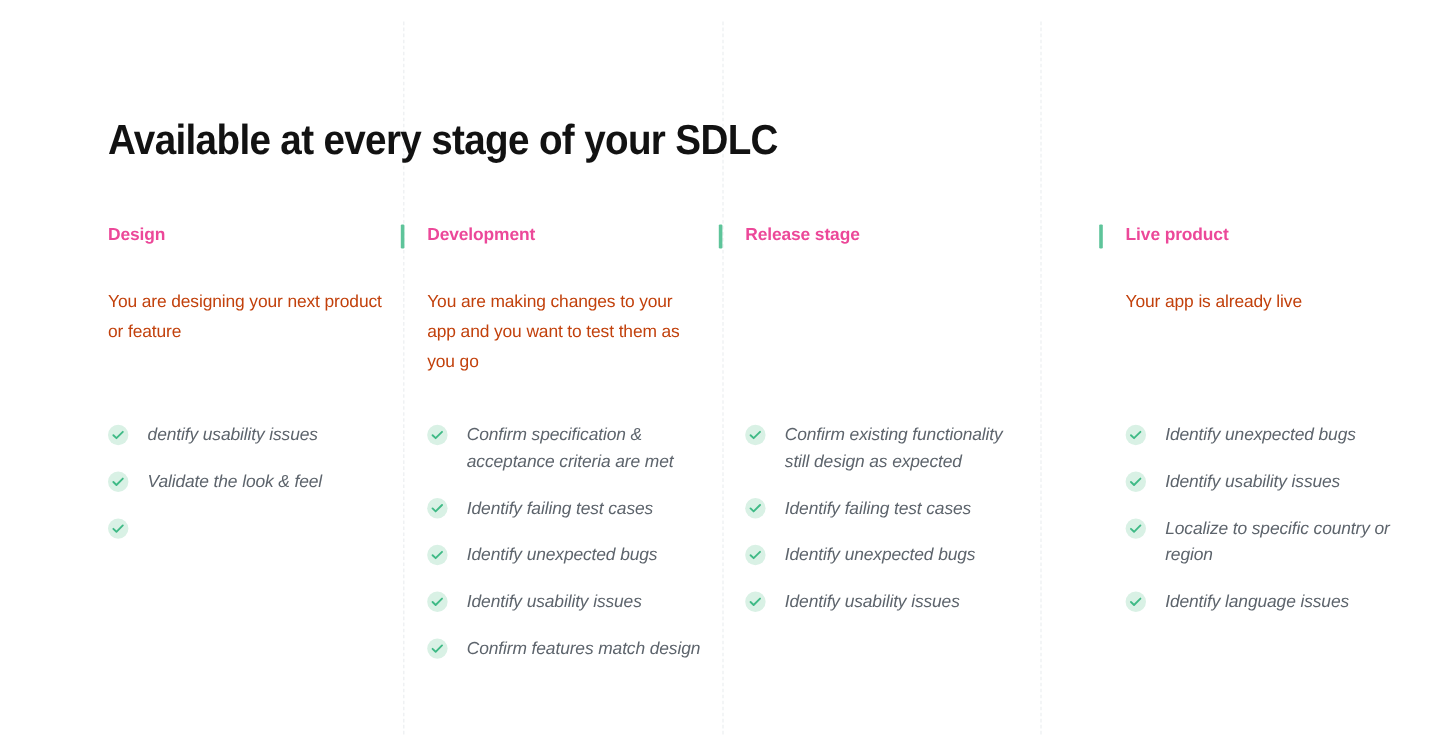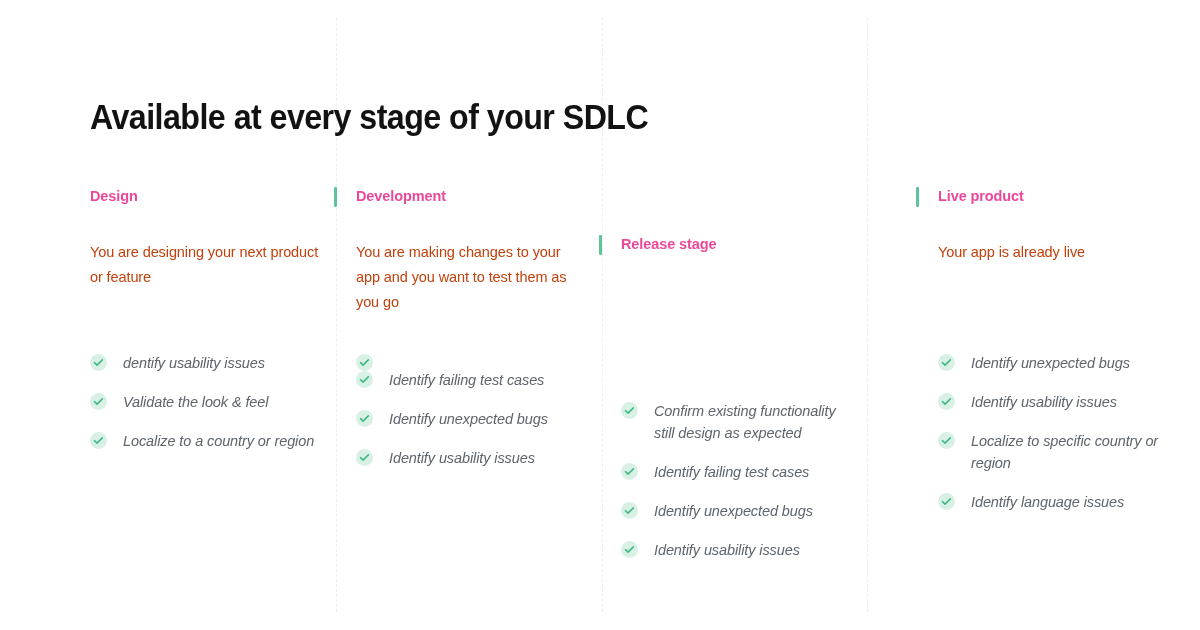--- a/index.html
+++ b/index.html
@@ -57,21 +57,21 @@
     top: 186px;
     width: 1200px;
   }
   .col {
     position: absolute;
     top: 0;
     width: 236px;
   }
   .col.c1 { left: 90px;  width: 230px; }
   .col.c2 { left: 356px; width: 230px; }
-  .col.c3 { left: 621px; width: 235px; margin-top: 48px; }
+  .col.c3 { left: 621px; width: 235px; }
   .col.c4 { left: 938px; width: 235px; }
 
   .accent-bar {
     position: absolute;
     left: -22px;
     top: 1px;
     width: 3px;
     height: 20px;
     background: #5ec49a;
     border-radius: 1px;
@@ -168,38 +168,38 @@
               </svg>
           </span>
           <span>Validate the look &amp; feel</span>
         </li>
         <li>
           <span class="check-icon">
             <svg viewBox="0 0 12 12">
                 <path d="M1.6 6.2 L4.4 8.9 L10.2 3.1" fill="none" stroke="#3fba86" stroke-width="1.7" stroke-linecap="round" stroke-linejoin="round"></path>
               </svg>
           </span>
-          <span>Localize to a country or region</span>
         </li>
       </ul>
     </div>
 
     <div class="col c2">
       <div class="col-head-wrap">
         <span class="accent-bar"></span>
         <h2 class="col-head">Development</h2>
       </div>
       <p class="col-desc">You are making changes to your app and you want to test them as you go</p>
       <ul class="col-list">
         <li>
           <span class="check-icon">
             <svg viewBox="0 0 12 12">
                 <path d="M1.6 6.2 L4.4 8.9 L10.2 3.1" fill="none" stroke="#3fba86" stroke-width="1.7" stroke-linecap="round" stroke-linejoin="round"></path>
               </svg>
           </span>
+          <span>Confirm specification &amp; acceptance criteria are met</span>
         </li>
         <li>
           <span class="check-icon">
             <svg viewBox="0 0 12 12">
                 <path d="M1.6 6.2 L4.4 8.9 L10.2 3.1" fill="none" stroke="#3fba86" stroke-width="1.7" stroke-linecap="round" stroke-linejoin="round"></path>
               </svg>
           </span>
           <span>Identify failing test cases</span>
         </li>
         <li>
@@ -210,20 +210,28 @@
           </span>
           <span>Identify unexpected bugs</span>
         </li>
         <li>
           <span class="check-icon">
             <svg viewBox="0 0 12 12">
                 <path d="M1.6 6.2 L4.4 8.9 L10.2 3.1" fill="none" stroke="#3fba86" stroke-width="1.7" stroke-linecap="round" stroke-linejoin="round"></path>
               </svg>
           </span>
           <span>Identify usability issues</span>
+        </li>
+        <li>
+          <span class="check-icon">
+            <svg viewBox="0 0 12 12">
+                <path d="M1.6 6.2 L4.4 8.9 L10.2 3.1" fill="none" stroke="#3fba86" stroke-width="1.7" stroke-linecap="round" stroke-linejoin="round"></path>
+              </svg>
+          </span>
+          <span>Confirm features match design</span>
         </li>
       </ul>
     </div>
 
     <div class="col c3">
       <div class="col-head-wrap">
         <span class="accent-bar"></span>
         <h2 class="col-head">Release stage</h2>
       </div>
       <ul class="col-list">

